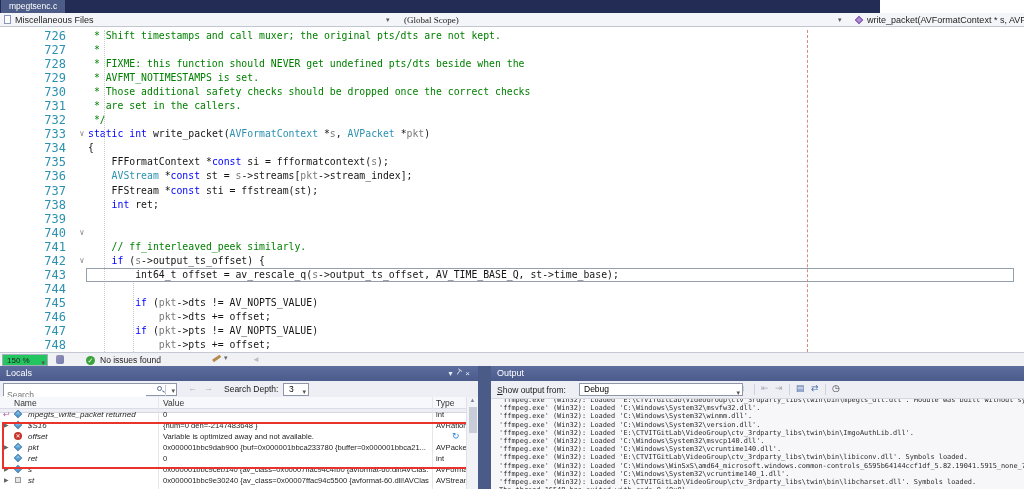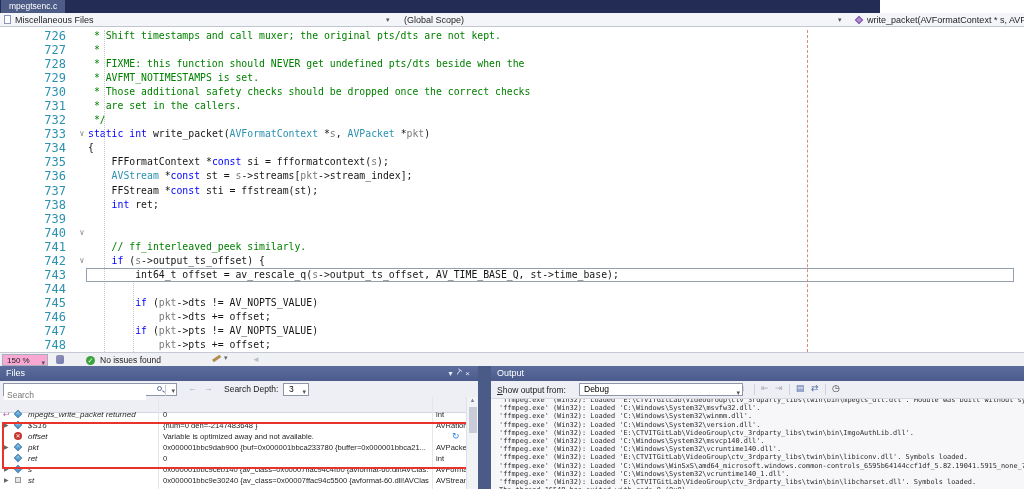--- a/index.html
+++ b/index.html
@@ -34,21 +34,21 @@
   .tk-p { color:#151515; } .tk-g { color:#7a7a7a; }
   #cur-line-box { left:86px; top:267.9px; width:928px; height:14px; border:1px solid #94a0ac;
                   pointer-events:none; }
   .iguide { position:absolute; width:0; border-left:1px dotted #c9c9c9; pointer-events:none; }
   #col-guide { left:807px; top:30px; height:322px; width:0; border-left:1px dashed #d98c7d;
                pointer-events:none; }
 
   
   #edstatus { left:0; top:352px; width:1024px; height:14px; background:#f0f1f5;
               border-top:1px solid #c5c9d4; font-size:8.5px; color:#222; }
-  #zoom-box { left:2px; top:1px; width:46px; height:12px; background:#f9a8d4; border:1px solid #a6adbd;
+  #zoom-box { left:2px; top:1px; width:46px; height:12px; background:#22c55e; border:1px solid #a6adbd;
               line-height:11px; padding-left:4px; font-size:8px; }
   #zoom-box .nav-arrow { position:absolute; right:2px; top:2px; }
   #tool-ico { left:56px; top:2px; width:8px; height:9px; background:linear-gradient(135deg,#9a8fb8,#6f7fae);
               border-radius:2px; }
   #issue-dot { left:86px; top:2.5px; width:9px; height:9px; border-radius:50%; background:#3ba33b;
                color:#fff; font-size:7px; line-height:9px; text-align:center; }
   #issue-text { left:100px; top:1px; line-height:12px; }
   #pen-ico { left:212px; top:4px; width:9px; height:2.5px; background:#b38b4d; transform:rotate(-35deg); }
   #pen-arrow { left:224px; top:1px; color:#666; font-size:7px; }
   #hsb-left { left:252px; top:2px; color:#b9bdc9; font-size:8px; }
@@ -131,21 +131,21 @@
 <div class="abs" id="tabstrip">
   <div class="abs" id="doc-tab">mpegtsenc.c</div>
 </div>
 
 <div class="abs" id="navbar">
   <div class="abs" style="left:4px;top:2px;">
     <span class="fileicon"></span><span>Miscellaneous Files</span>
   </div>
   <span class="abs nav-arrow" style="left:386px;top:3px;">▾</span>
   <div class="nav-sep" style="left:397px;"></div>
-  <div class="abs" style="left:404px;top:2px;">
+  <div class="abs" style="left:404px;top:2px;font-family:Liberation Serif, serif;">
     <span>(Global Scope)</span>
   </div>
   <span class="abs nav-arrow" style="left:838px;top:3px;">▾</span>
   <div class="nav-sep" style="left:849px;"></div>
   <div class="abs" style="left:856px;top:2px;white-space:nowrap;">
     <span class="methodicon"></span><span>write_packet(AVFormatContext * s, AVPacket * pkt)</span>
   </div>
 </div>
 
 <div class="abs" id="editor">
@@ -188,39 +188,44 @@
   <div class="abs" id="tool-ico"></div>
   <div class="abs" id="issue-dot">✓</div>
   <div class="abs" id="issue-text">No issues found</div>
   <div class="abs" id="pen-ico"></div>
   <span class="abs" id="pen-arrow">▾</span>
   <span class="abs" id="hsb-left">◄</span>
 </div>
 
 <div class="abs" id="locals">
   <div class="ptitle">
-    <span>Files</span>
+    <span>Locals</span>
     <span class="ptitle-icons">
       <span>▾</span><span style="display:inline-block;transform:rotate(35deg);">T</span><span>×</span>
     </span>
   </div>
   <div class="abs toolbar" id="locals-toolbar">
     <div class="abs" id="search-box">
       <input placeholder="Search" style="">
       <span class="mag"></span>
       <span id="search-split"></span>
       <span class="nav-arrow">▾</span>
     </div>
     <span class="abs hist-arrow" style="left:188px;">←</span>
     <span class="abs hist-arrow" style="left:204px;">→</span>
     <span class="abs" id="depth-label">Search Depth:</span>
     <div class="abs" id="depth-box">
       <span>3</span>
       <span class="nav-arrow">▾</span>
     </div>
+  </div>
+  <div id="locals-grid-header">
+    <span class="col-name">Name</span>
+    <span class="col-value">Value</span>
+    <span class="col-type">Type</span>
   </div>
   <div class="col-div" style="left:158px;"></div>
   <div class="col-div" style="left:432px;"></div>
   <div id="locals-rows">
       <div class="lrow">
         <span class="vicon"></span>
         <span class="ricon">↩</span>
         <span class="name">mpegts_write_packet returned</span>
         <span class="value">0</span>
         <span class="type">int</span>

